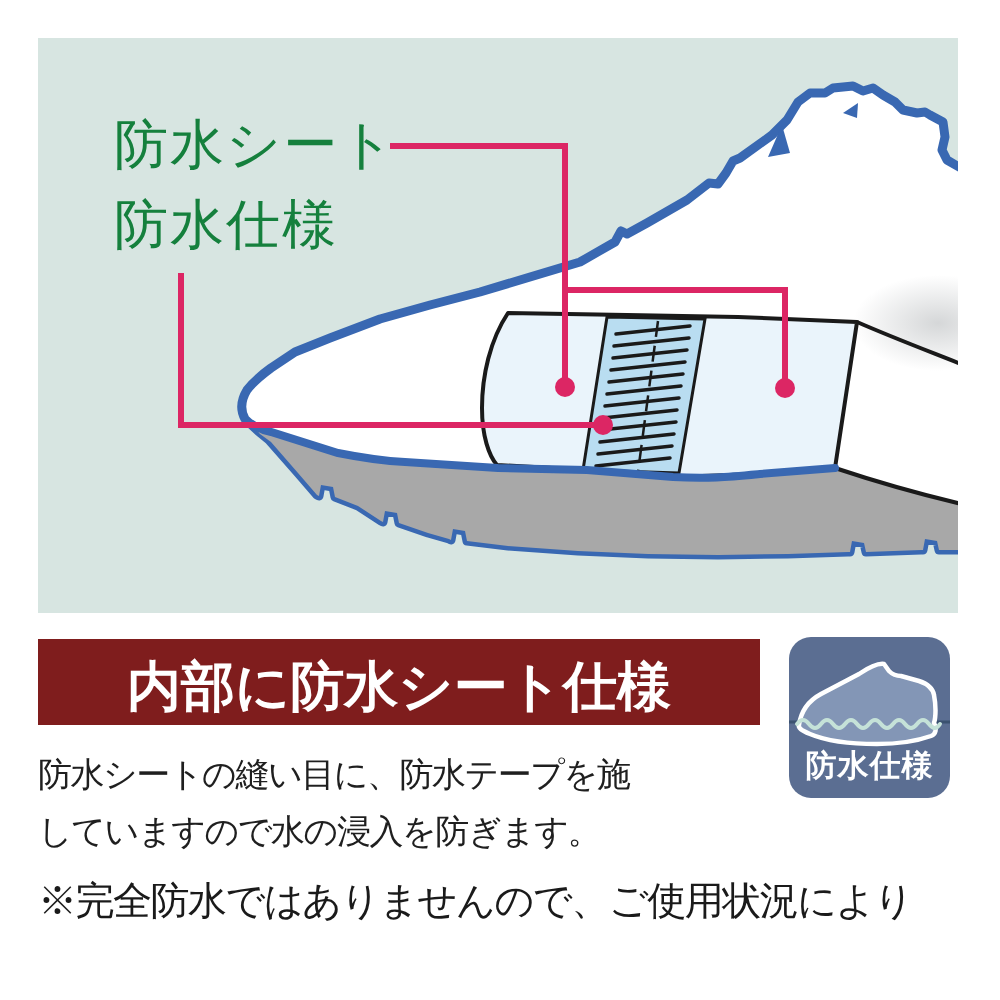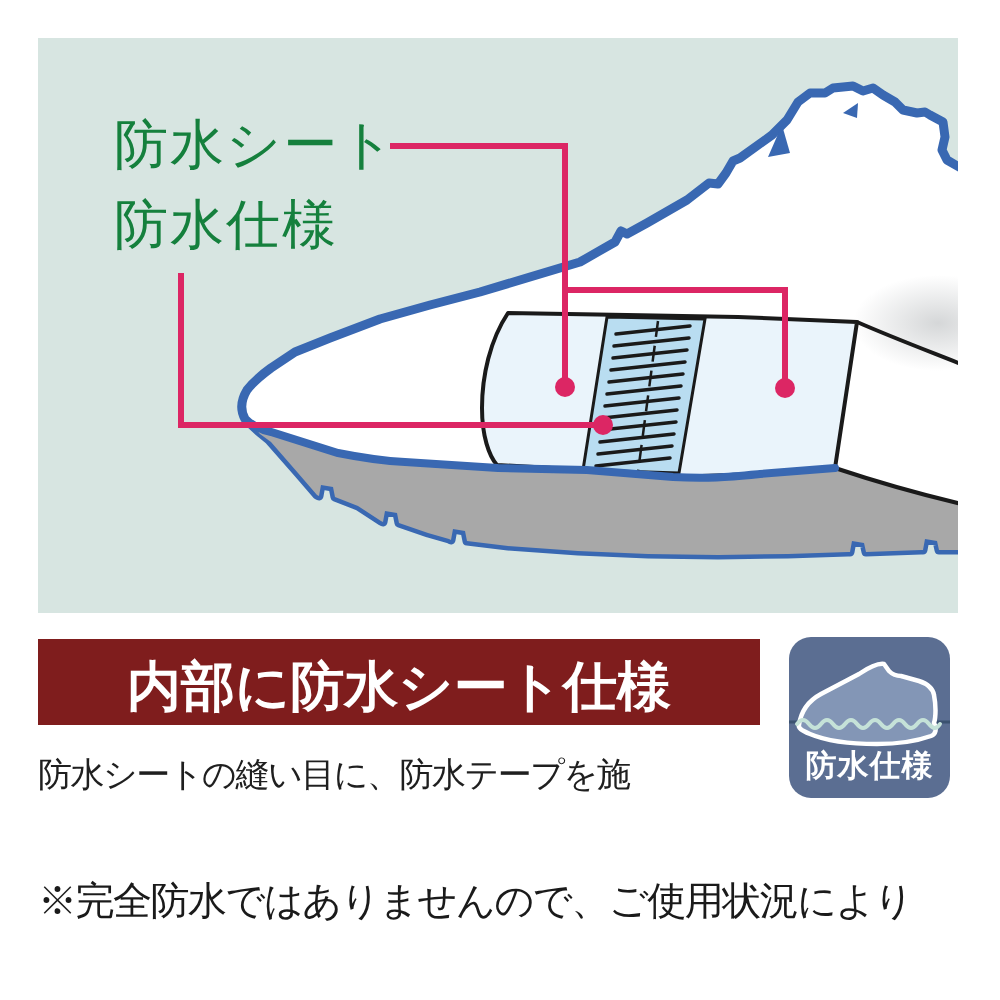--- a/index.html
+++ b/index.html
@@ -182,19 +182,20 @@
                C 12,93 9,91 10,88 Z" fill="#8396b6" stroke="#ffffff" stroke-width="4.5" stroke-linejoin="round"></path>
 
       <path d="M 8,87 Q 14,79 20,87 T 32,87 T 44,87 T 56,87 T 68,87 T 80,87
                T 92,87 T 104,87 T 116,87 T 128,87 T 140,87 T 151,87" fill="none" stroke="#c5e2d8" stroke-width="4" stroke-linecap="round"></path>
     </svg>
     <div class="badge-label">防水仕様</div>
   </div>
 
   <div class="description">
     <div>防水シートの縫い目に、防水テープを施</div>
+    <div>していますので水の浸入を防ぎます。</div>
   </div>
 
   <div class="note">
     <div>※完全防水ではありませんので、ご使用状況により</div>
   </div>
 
 </div>
 
 </body></html>

